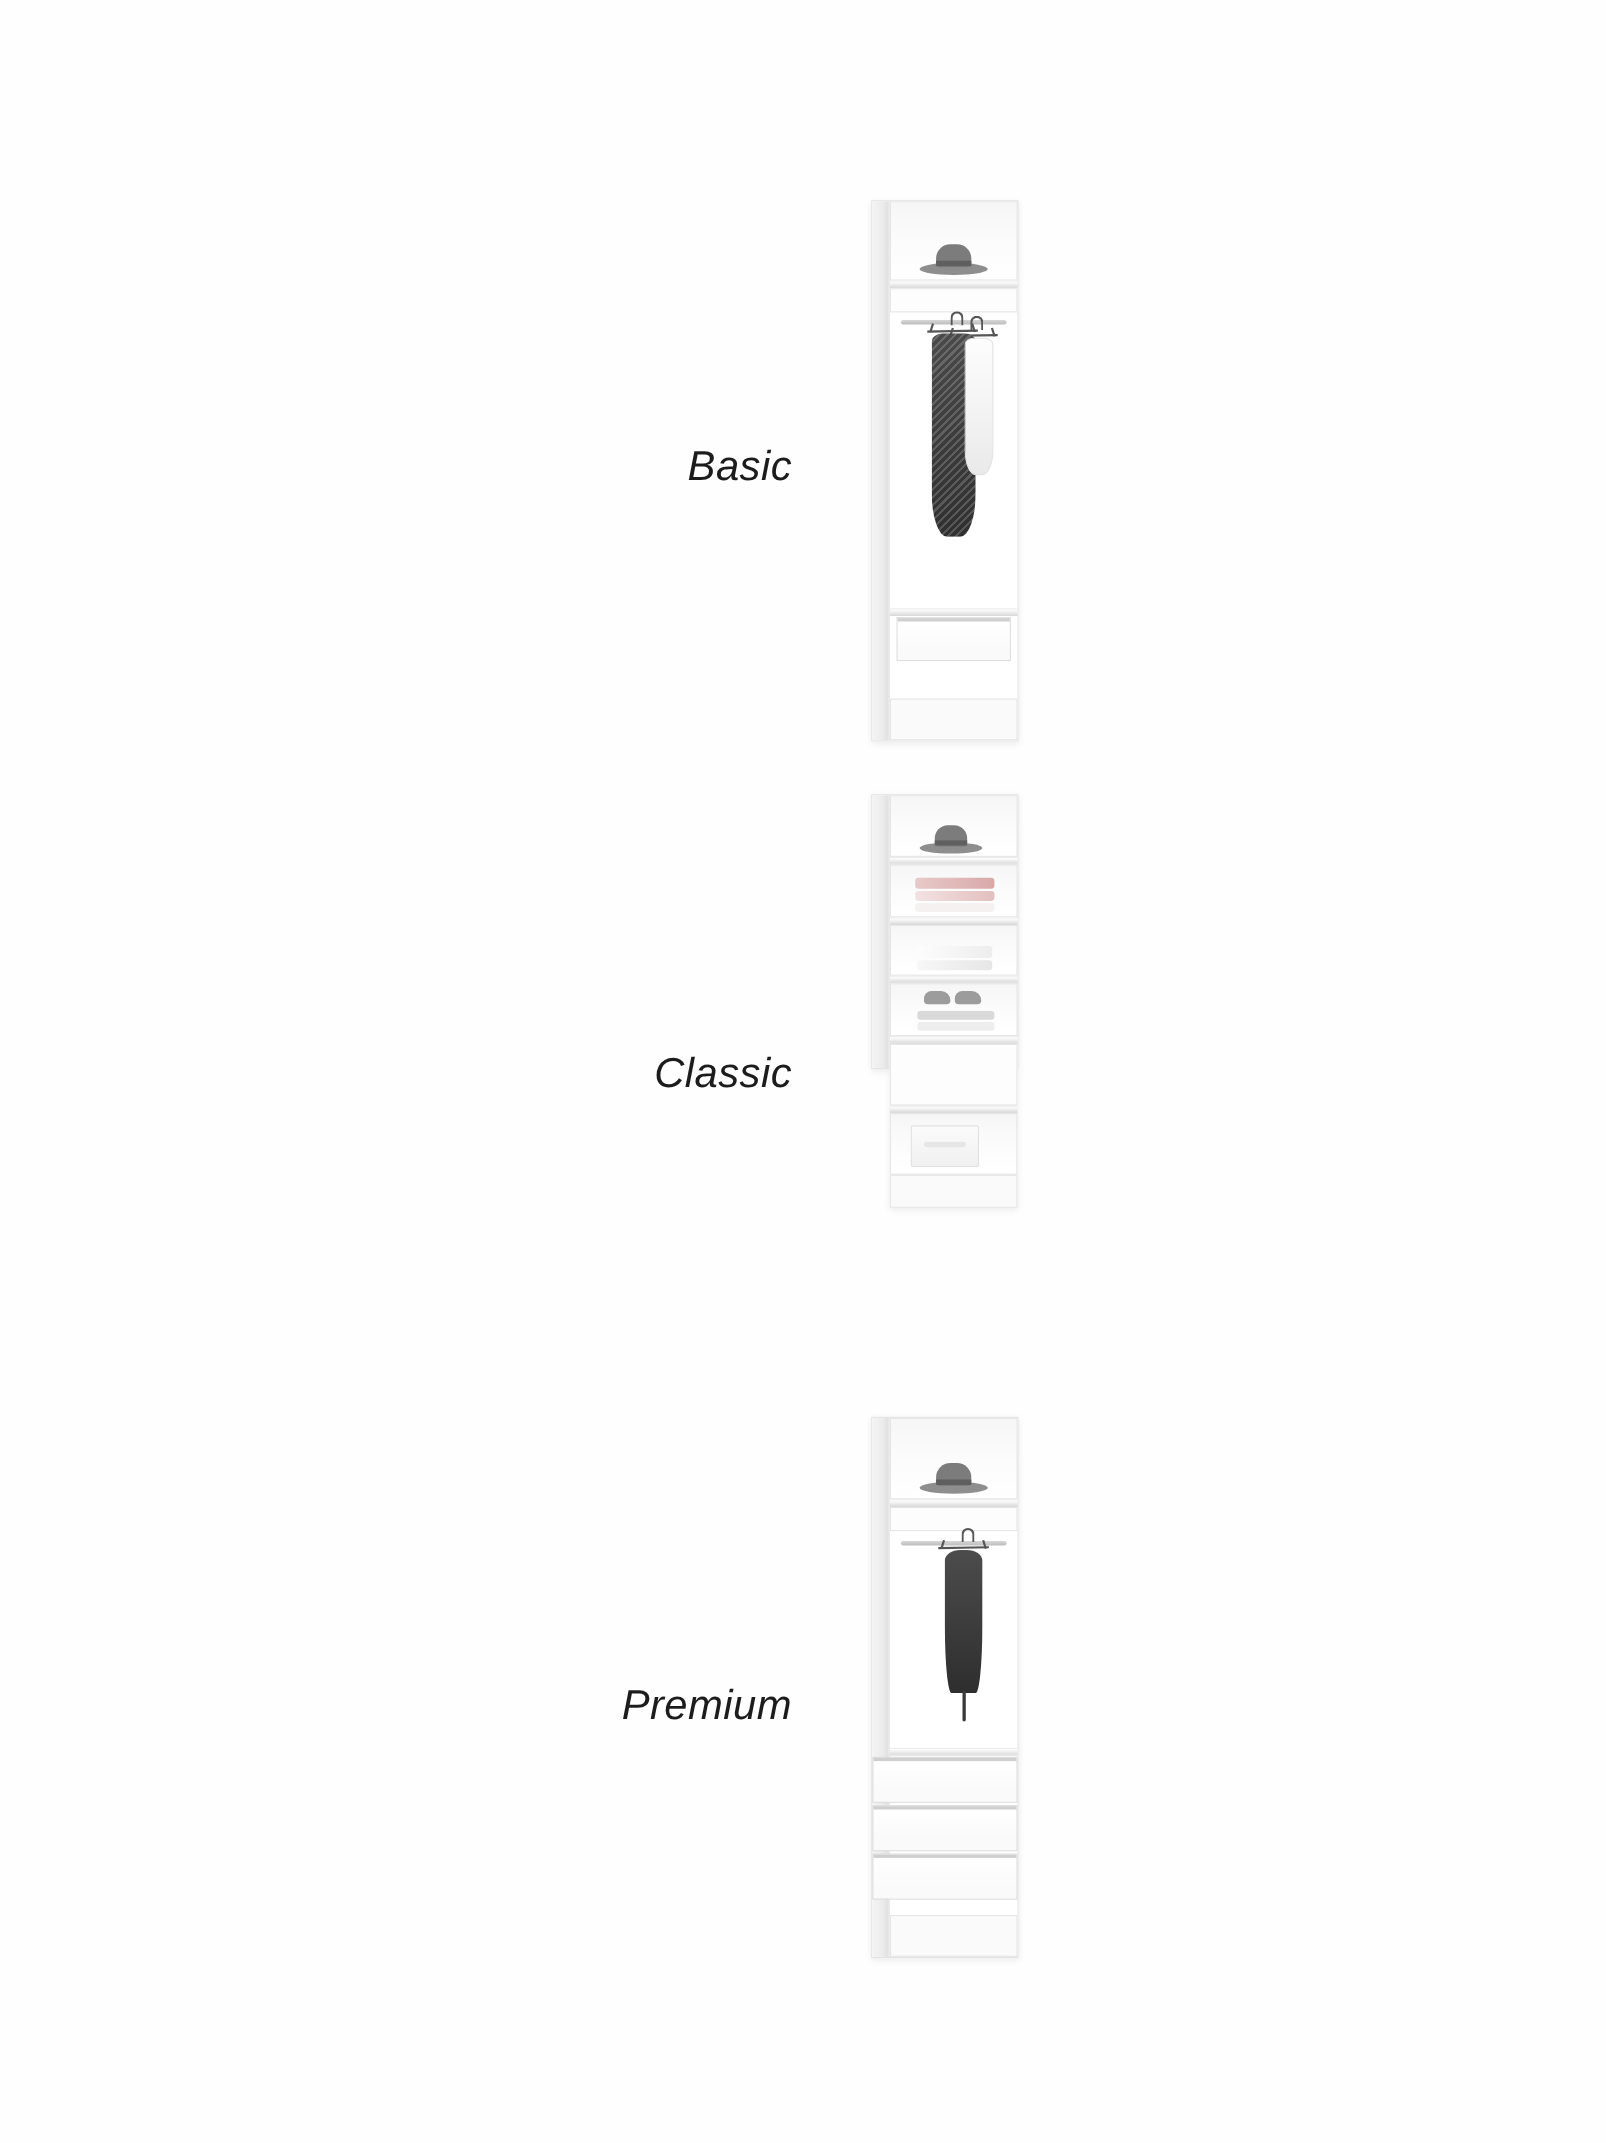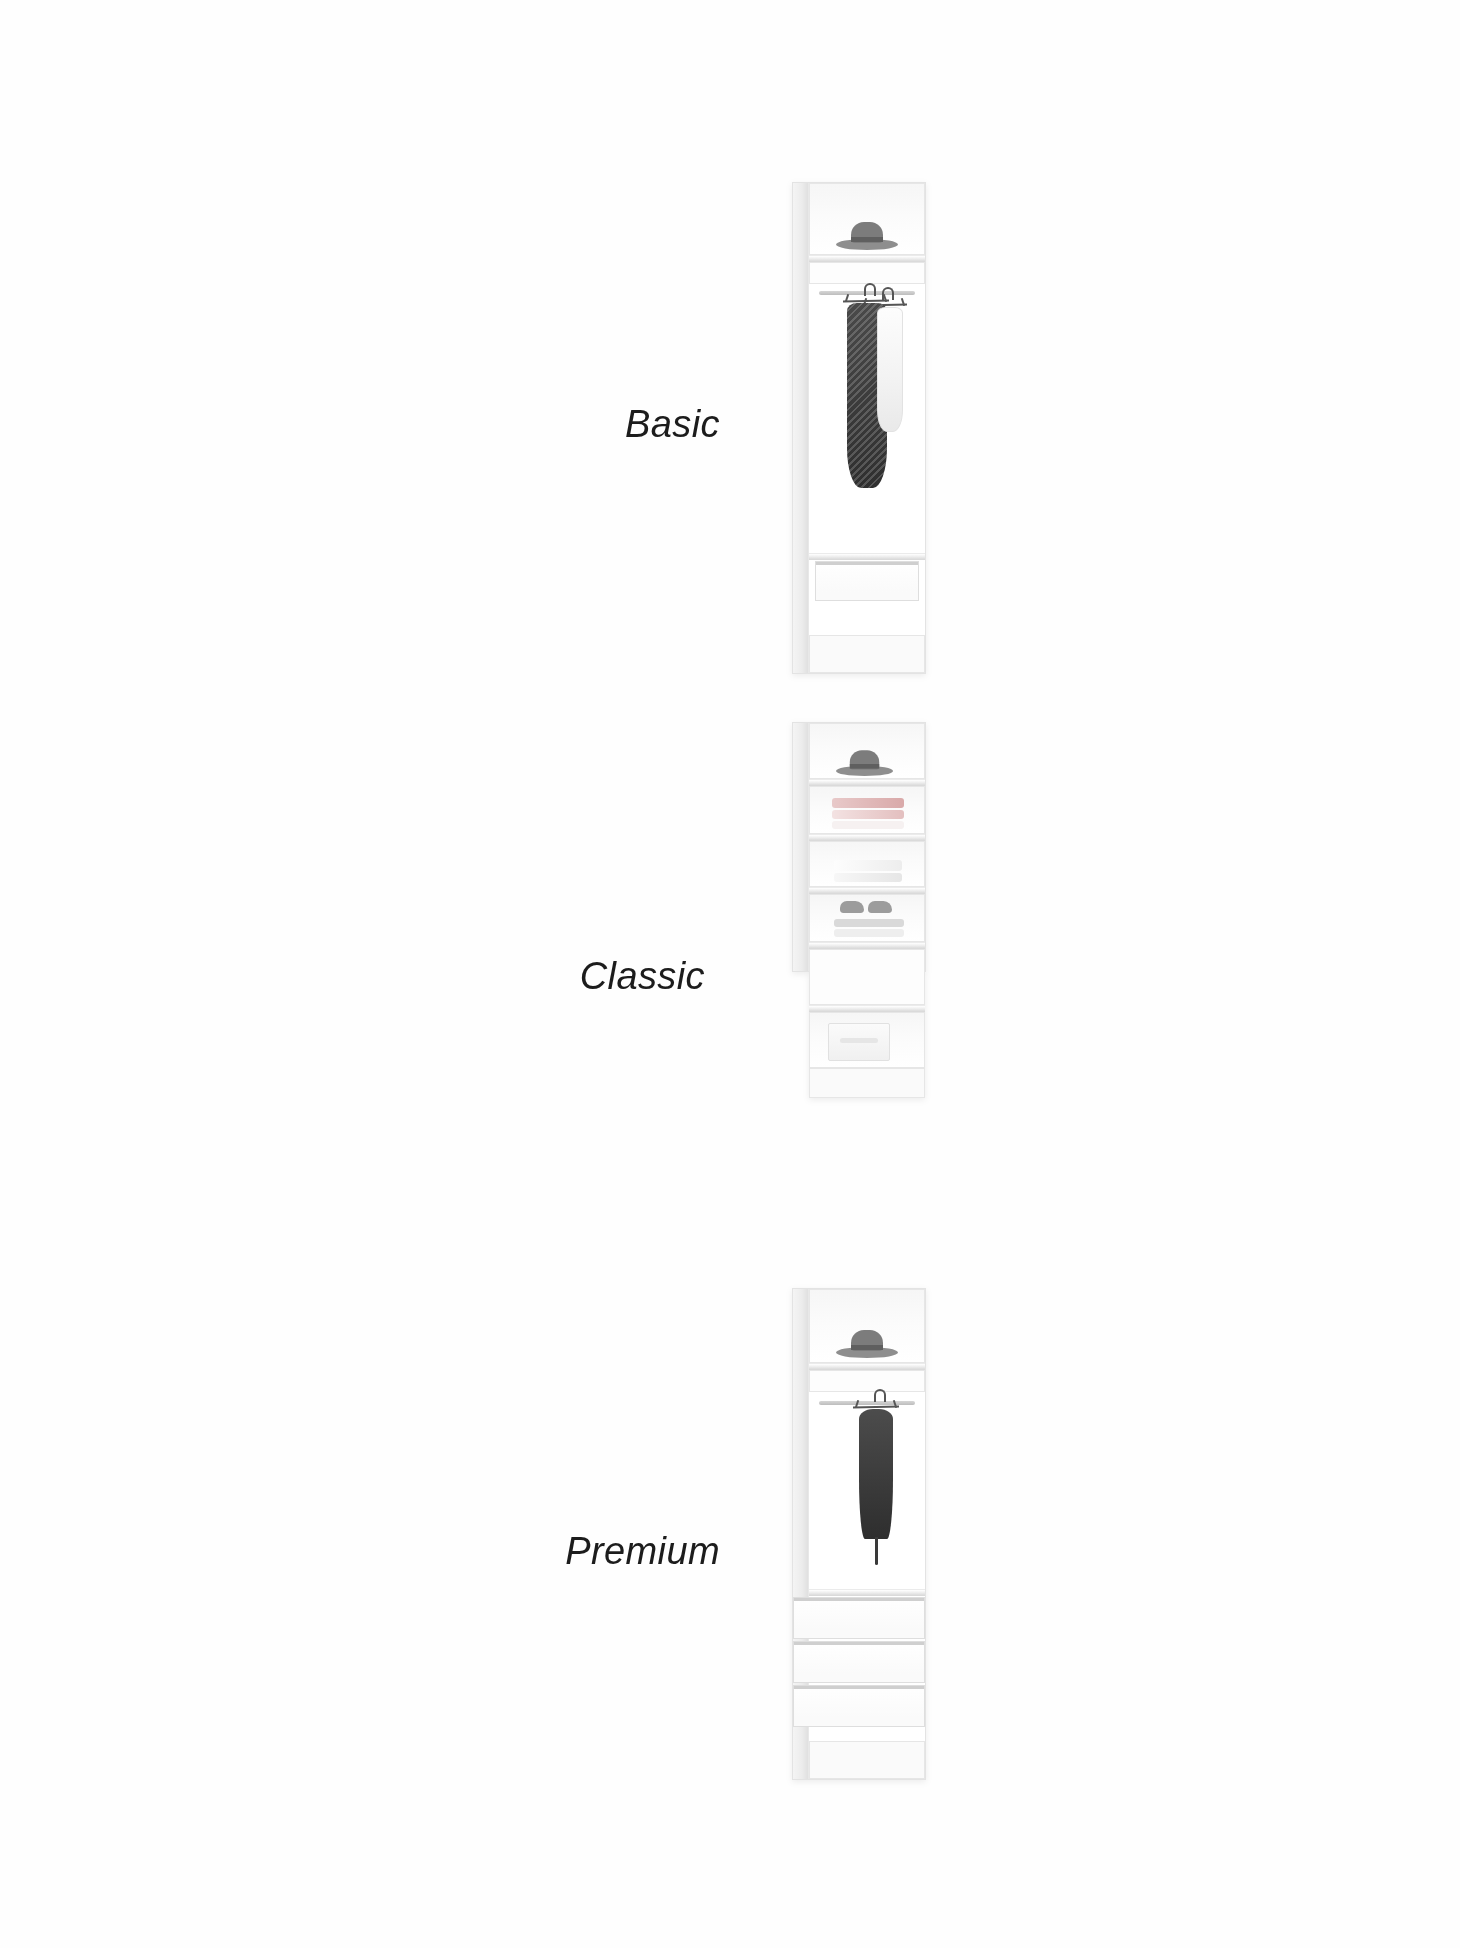--- a/index.html
+++ b/index.html
@@ -293,21 +293,21 @@
 
           <div class="shelf-line" style="top:370px;"></div>
           <div class="drawer" style="top:378px; height:40px; left:6px; right:6px;"></div>
           <div class="compartment" style="top:452px; height:38px; background:#fafafa;"></div>
         </div>
       </div>
     </div>
   </div>
 
   <div class="option" style="top:0;">
-    <div class="option-label" style="left:225px; top:955px; width:480px;">Classic</div>
+    <div class="option-label" style="left:240px; top:955px; width:480px;">Classic</div>
 
     <div class="unit" style="left:792px; top:722px; width:134px; height:250px;">
       <div class="carcass" style="left:0; top:0; width:134px; height:250px;">
         <div class="side-panel"></div>
         <div class="inner">
 
           <div class="compartment open" style="top:0; height:56px;">
             <div class="hat" style="left:26px; bottom:2px; transform:scale(0.92); transform-origin:bottom left;">
               <div class="brim"></div>
                 <div class="crown"></div>

